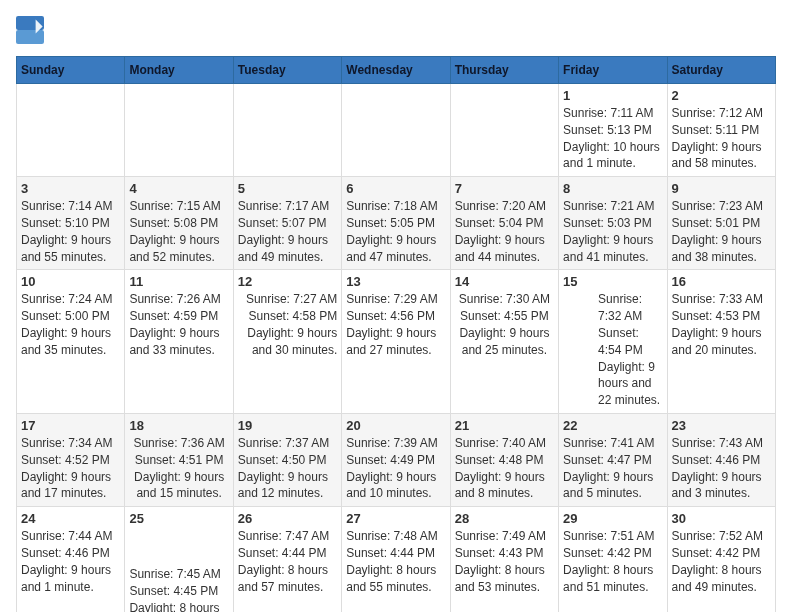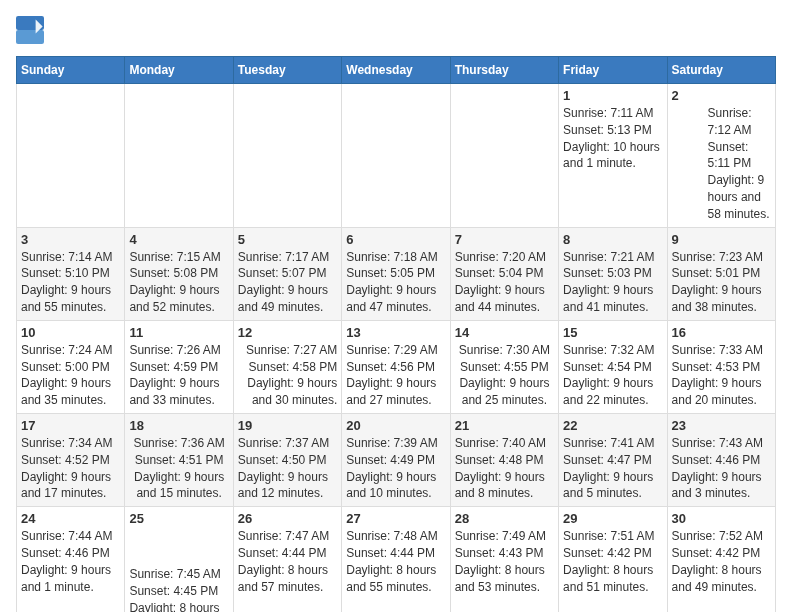--- a/index.html
+++ b/index.html
@@ -38,21 +38,21 @@
       font-size: 16px;
       color: #555;
     }
     .calendar-table {
       width: 100%;
       border-collapse: collapse;
       font-size: 11px;
     }
     .calendar-table th {
       background-color: #3a7abf;
-      color: #ffffff;
+      color: #0f172a;
       padding: 6px 4px;
       text-align: left;
       font-size: 12px;
       font-weight: bold;
       border: 1px solid #2d6aa0;
     }
     .calendar-table td {
       vertical-align: top;
       border: 1px solid #ddd;
       padding: 4px;
@@ -131,21 +131,21 @@
           <td class="empty-cell"></td>
           <td class="empty-cell"></td>
           <td>
             <span class="day-number">1</span>
             <div class="day-info" style="white-space: pre-line;">Sunrise: 7:11 AM
 Sunset: 5:13 PM
 Daylight: 10 hours and 1 minute.</div>
           </td>
           <td>
             <span class="day-number">2</span>
-            <div class="day-info" style="white-space: pre-line; margin-left: 36px;">Sunrise: 7:12 AM
+            <div class="day-info" style="white-space: pre-line;">Sunrise: 7:12 AM
 Sunset: 5:11 PM
 Daylight: 9 hours and 58 minutes.</div>
           </td>
         </tr>
         <tr class="row-even">
           <td>
             <span class="day-number">3</span>
             <div class="day-info" style="white-space: pre-line;">Sunrise: 7:14 AM
 Sunset: 5:10 PM
 Daylight: 9 hours and 55 minutes.</div>
@@ -213,21 +213,21 @@
 Daylight: 9 hours and 27 minutes.</div>
           </td>
           <td>
             <span class="day-number">14</span>
             <div class="day-info" style="white-space: pre-line; text-align: center;">Sunrise: 7:30 AM
 Sunset: 4:55 PM
 Daylight: 9 hours and 25 minutes.</div>
           </td>
           <td>
             <span class="day-number">15</span>
-            <div class="day-info" style="white-space: pre-line;">Sunrise: 7:32 AM
+            <div class="day-info" style="white-space: pre-line; margin-left: 35px;">Sunrise: 7:32 AM
 Sunset: 4:54 PM
 Daylight: 9 hours and 22 minutes.</div>
           </td>
           <td>
             <span class="day-number">16</span>
             <div class="day-info" style="white-space: pre-line;">Sunrise: 7:33 AM
 Sunset: 4:53 PM
 Daylight: 9 hours and 20 minutes.</div>
           </td>
         </tr>

